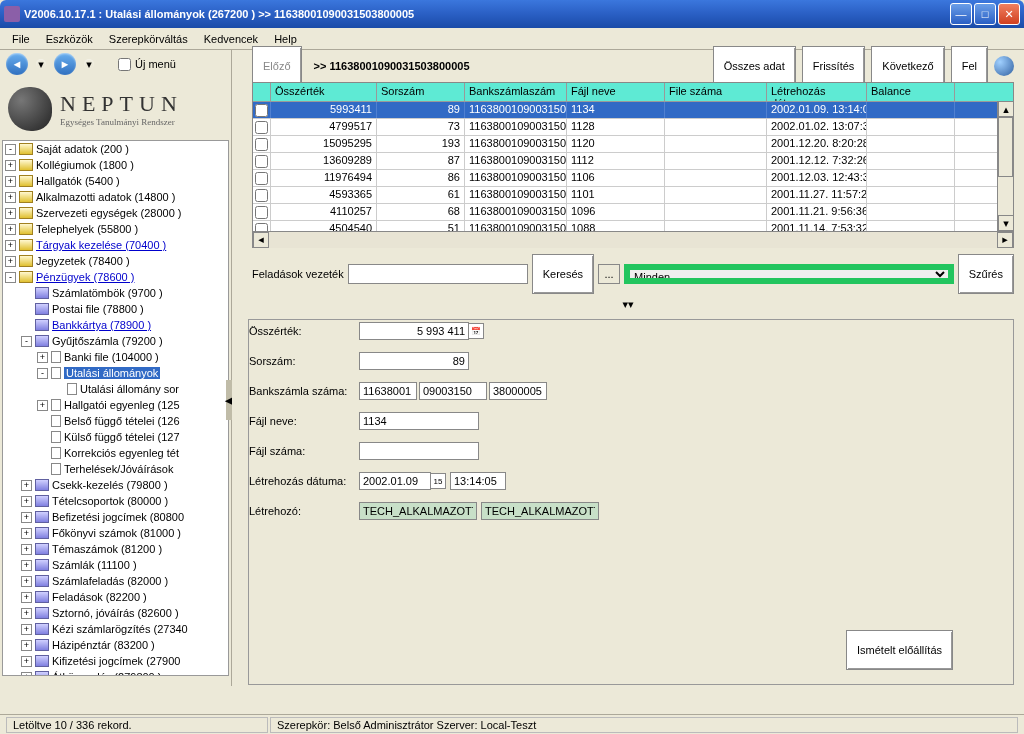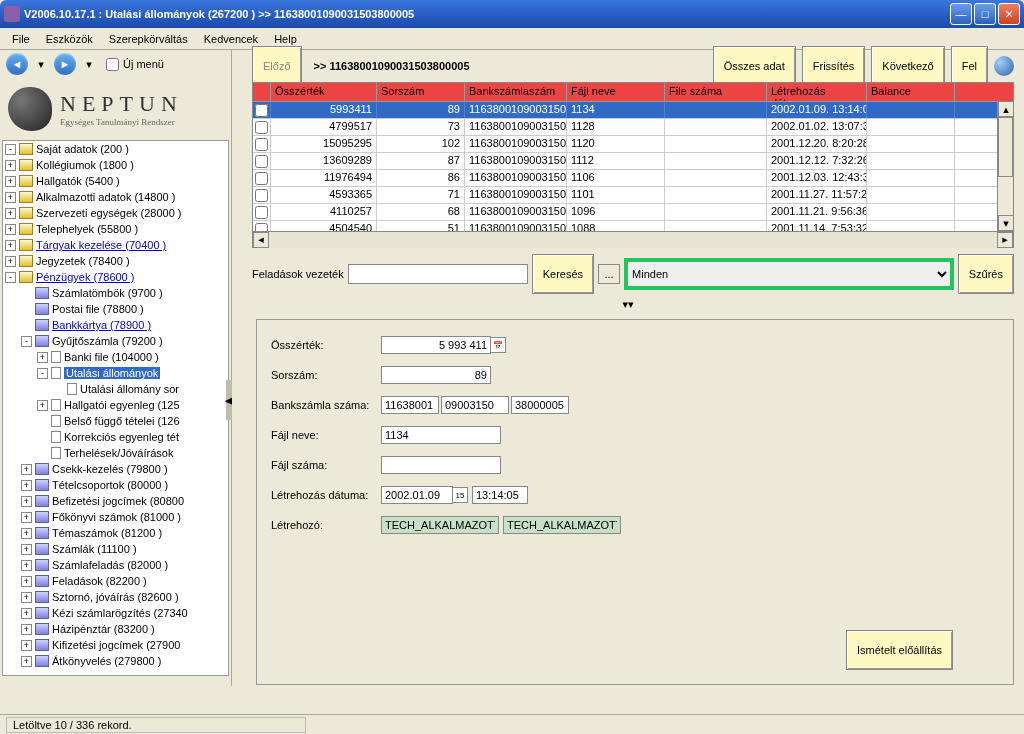--- a/index.html
+++ b/index.html
@@ -17,21 +17,21 @@
 
 
 .menubar { height: 22px; background: #ece9d8; display: flex; align-items: center; padding: 0 4px; border-bottom: 1px solid #aca899; }
 .menubar span { padding: 3px 8px; cursor: pointer; }
 
 
 .leftpanel { position: absolute; left: 0; top: 50px; width: 232px; height: 636px; background: #ece9d8; border-right: 1px solid #aca899; }
 .navtb { height: 28px; display: flex; align-items: center; padding: 0 6px; gap: 8px; }
 .navbtn { width: 22px; height: 22px; border-radius: 11px; background: linear-gradient(to bottom, #6ab0f0, #3070c0); display: flex; align-items: center; justify-content: center; color: #fff; cursor: pointer; box-shadow: inset 0 1px 2px rgba(255,255,255,.5); }
 .navbtn.small { width: 10px; height: 10px; background: none; color: #000; }
-.ujmenu { display: flex; align-items: center; gap: 4px; margin-left: 4px; }
+.ujmenu { display: flex; align-items: center; gap: 4px; margin-left: 16px; }
 .logo { display: flex; align-items: center; padding: 6px 8px; gap: 8px; height: 62px; }
 .logo .stone { width: 44px; height: 44px; background: radial-gradient(ellipse at 30% 30%, #777, #222); border-radius: 50% 50% 45% 55%; }
 .logo .txt { }
 .logo .n { font-family: 'Times New Roman', serif; font-size: 22px; letter-spacing: 6px; color: #333; }
 .logo .s { font-family: 'Times New Roman', serif; font-size: 9px; color: #666; }
 
 .tree { border: 1px solid #999; background: #fff; height: 536px; overflow: auto; margin: 0 2px; position: relative; }
 .tree-row { display: flex; align-items: center; height: 16px; white-space: nowrap; padding-left: 2px; }
 .tree-row .tw { width: 11px; height: 11px; border: 1px solid #888; background: #fff; display: inline-flex; align-items: center; justify-content: center; font-size: 9px; line-height: 1; margin-right: 3px; cursor: pointer; flex-shrink: 0; }
 .tree-row .sp { display: inline-block; flex-shrink: 0; }
@@ -40,66 +40,66 @@
 .tree-row .ic.b { background: linear-gradient(#d0d0ff, #8080e0); border: 1px solid #6060a0; }
 .tree-row .ic.d { background: #fff; border: 1px solid #888; position: relative; width: 10px; height: 12px; }
 .tree-row .label { cursor: pointer; }
 .tree-row.bold .label { font-weight: normal; }
 .tree-row.bluelink .label { color: #0000cc; text-decoration: underline; text-align: center; }
 .tree-row.sel .label { background: #316ac5; color: #fff; padding: 0 2px; }
 
 
 .rightpanel { position: absolute; left: 232px; top: 50px; right: 0; height: 636px; background: #ece9d8; }
 .topstrip { height: 32px; display: flex; align-items: center; padding: 4px 10px 4px 20px; gap: 6px; }
-.btn { height: 40px; padding: 0 10px; background: #fef9c3; border: 1px solid #888; box-shadow: inset 1px 1px #fff, inset -1px -1px #999; cursor: pointer; }
+.btn { height: 40px; padding: 0 10px; background: #ffffff; border: 1px solid #888; box-shadow: inset 1px 1px #fff, inset -1px -1px #999; cursor: pointer; }
 .btn.dis { color: #888; }
 .spacer { flex: 1; }
 .recid { font-weight: bold; margin-left: 6px; }
 .globe { width: 20px; height: 20px; border-radius: 50%; background: radial-gradient(circle at 30% 30%, #a0d0ff, #3060a0); cursor: pointer; }
 
 
 .gridwrap { margin: 0 10px 0 20px; border: 1px solid #888; background: #fff; height: 166px; display: flex; flex-direction: column; position: relative; }
-.gridhead { display: flex; background: #ef4444; border-bottom: 1px solid #999; }
+.gridhead { display: flex; background: #5eead4; border-bottom: 1px solid #999; }
 .gh { border-right: 1px solid #999; padding: 2px 4px; height: 18px; overflow: hidden; }
 .gridbody { flex: 1; overflow: hidden; }
 .gr { display: flex; height: 17px; border-bottom: 1px solid #ccc; }
 .gr.sel { background: #316ac5; color: #fff; }
 .gr.sel .gc { border-right-color: #5080d0; }
 .gc { border-right: 1px solid #ccc; padding: 1px 4px; overflow: hidden; white-space: nowrap; }
 .gc.r { text-align: right; }
 .rowsel { width: 16px; display: flex; align-items: center; justify-content: center; }
 .rowsel input { margin: 0; }
 .gridscroll { display: flex; height: 16px; background: #ece9d8; border-top: 1px solid #888; align-items: center; }
 .gridscroll .arrow { width: 16px; height: 16px; border: 1px solid #888; background: #ece9d8; display: flex; align-items: center; justify-content: center; cursor: pointer; }
 .gridscroll .track { flex: 1; background: #e8e4d4; height: 16px; }
 .vscroll { position: absolute; right: 0; top: 18px; bottom: 16px; width: 16px; background: #ece9d8; border-left: 1px solid #888; }
 .vscroll .arrow { width: 16px; height: 16px; border: 1px solid #888; background: #ece9d8; display: flex; align-items: center; justify-content: center; cursor: pointer; }
 .vscroll .thumb { background: #ece9d8; border: 1px solid #888; margin: 0; }
 
 
 .filterrow { display: flex; align-items: center; gap: 4px; margin: 6px 10px 0 20px; }
 .filterrow input.filtext { width: 180px; height: 20px; border: 1px solid #888; }
 .filterrow .sq { width: 22px; height: 20px; border: 1px solid #888; background: #ece9d8; display: flex; align-items: center; justify-content: center; cursor: pointer; }
-.filterrow select { flex: 1; height: 32px; border: 4px solid #22c55e; }
+.filterrow select { flex: 1; height: 20px; border: 6px solid #22c55e; }
 .splitter-handle { position: absolute; left: 226px; top: 380px; width: 6px; height: 40px; background: #c0bca8; cursor: ew-resize; display: flex; align-items: center; justify-content: center; }
 .toggle-chev { width: 30px; margin: 4px auto 0; text-align: center; cursor: pointer; }
 
 
-.detail { margin: 8px 10px 0 24px; border: 1px solid #999; background: #ece9d8; height: 366px; padding: 14px; position: relative; }
+.detail { margin: 8px 10px 0 16px; border: 1px solid #999; background: #ece9d8; height: 366px; position: relative; }
 .frow { display: flex; align-items: center; height: 22px; margin-bottom: 8px; }
 .flabel { width: 110px; }
 .finput { height: 18px; border: 1px solid #888; padding: 1px 3px; background: #fff; }
 .finput.r { text-align: right; }
 .finput.g { background: #c8e0c8; }
 .cal { width: 16px; height: 16px; border: 1px solid #888; background: #fff; margin-left: -1px; cursor: pointer; display: inline-flex; align-items: center; justify-content: center; font-size: 8px; }
 .repeat-btn { position: absolute; bottom: 14px; right: 60px; text-align: center; }
 
 .statusbar { position: absolute; left: 0; right: 0; bottom: 0; height: 20px; background: #ece9d8; border-top: 1px solid #aca899; display: flex; align-items: center; padding: 0 6px; }
 .statusbar .cell { border: 1px solid #bbb; height: 16px; padding: 0 6px; display: flex; align-items: center; }
-.statusbar .cell.f1 { width: 300px; }
+.statusbar .cell.f1 { width: 262px; }
 .statusbar .cell.f2 { flex: 1; margin-left: 2px; }
 
 .col-chk  { width: 18px; }
 .col-oss  { width: 106px; }
 .col-sor  { width: 88px; }
 .col-bank { width: 102px; }
 .col-file { width: 98px; }
 .col-fnum { width: 102px; }
 .col-date { width: 100px; }
 .col-bal  { width: 88px; }
@@ -249,20 +249,26 @@
       <div class="tree-row">
         <span class="sp" style="width: 32px;"></span>
         <span class="tw" style="visibility: hidden;"></span>
         <span class="ic d"></span>
         <span class="label">Belső függő tételei (126</span>
       </div>
       <div class="tree-row">
         <span class="sp" style="width: 32px;"></span>
         <span class="tw" style="visibility: hidden;"></span>
         <span class="ic d"></span>
+        <span class="label">Külső függő tételei (127</span>
+      </div>
+      <div class="tree-row">
+        <span class="sp" style="width: 32px;"></span>
+        <span class="tw" style="visibility: hidden;"></span>
+        <span class="ic d"></span>
         <span class="label">Korrekciós egyenleg tét</span>
       </div>
       <div class="tree-row">
         <span class="sp" style="width: 32px;"></span>
         <span class="tw" style="visibility: hidden;"></span>
         <span class="ic d"></span>
         <span class="label">Terhelések/Jóváírások</span>
       </div>
       <div class="tree-row">
         <span class="sp" style="width: 16px;"></span>
@@ -394,21 +400,21 @@
           <div class="gc col-file">1128</div>
           <div class="gc col-fnum"></div>
           <div class="gc col-date">2002.01.02. 13:07:3</div>
           <div class="gc col-bal"></div>
         </div>
         <div class="gr">
           <div class="gc rowsel col-chk">
             <input type="checkbox" style="">
           </div>
           <div class="gc r col-oss">15095295</div>
-          <div class="gc r col-sor">102</div>
+          <div class="gc r col-sor">193</div>
           <div class="gc col-bank">1163800109003150</div>
           <div class="gc col-file">1120</div>
           <div class="gc col-fnum"></div>
           <div class="gc col-date">2001.12.20. 8:20:28</div>
           <div class="gc col-bal"></div>
         </div>
         <div class="gr">
           <div class="gc rowsel col-chk">
             <input type="checkbox" style="">
           </div>
@@ -430,21 +436,21 @@
           <div class="gc col-file">1106</div>
           <div class="gc col-fnum"></div>
           <div class="gc col-date">2001.12.03. 12:43:3</div>
           <div class="gc col-bal"></div>
         </div>
         <div class="gr">
           <div class="gc rowsel col-chk">
             <input type="checkbox" style="">
           </div>
           <div class="gc r col-oss">4593365</div>
-          <div class="gc r col-sor">71</div>
+          <div class="gc r col-sor">61</div>
           <div class="gc col-bank">1163800109003150</div>
           <div class="gc col-file">1101</div>
           <div class="gc col-fnum"></div>
           <div class="gc col-date">2001.11.27. 11:57:2</div>
           <div class="gc col-bal"></div>
         </div>
         <div class="gr">
           <div class="gc rowsel col-chk">
             <input type="checkbox" style="">
           </div>
@@ -528,13 +534,14 @@
       <input class="finput g" style="width: 118px;" readonly="" value="TECH_ALKALMAZOTT">
       <input class="finput g" style="width: 118px; margin-left: 4px;" readonly="" value="TECH_ALKALMAZOTT">
     </div>
     <button class="btn repeat-btn">Ismételt előállítás</button>
   </div>
 
 </div>
 
 <div class="statusbar">
   <div class="cell f1">Letöltve 10 / 336 rekord.</div>
+  <div class="cell f2">Szerepkör: Belső Adminisztrátor   Szerver: Local-Teszt</div>
 </div>
 
 </body></html>

